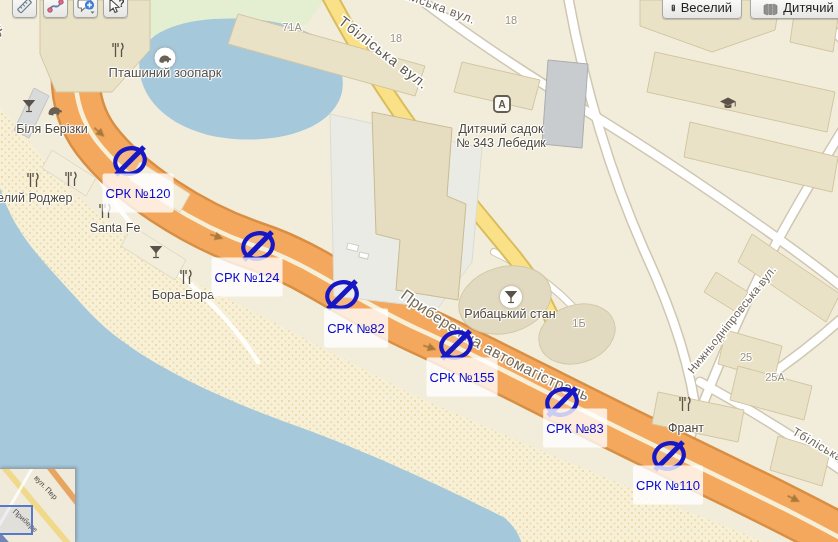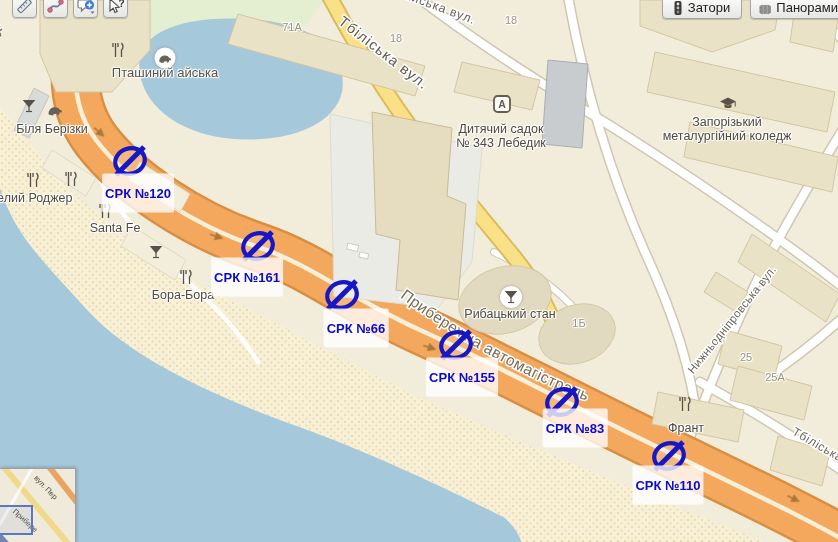--- a/index.html
+++ b/index.html
@@ -32,21 +32,21 @@
   .corner-street{
     position:absolute; left:-3px; top:10px; transform:rotate(57deg);
     transform-origin:left top; font-size:15px; color:#6B6458; white-space:nowrap;
   }
 
   
   .marker{ position:absolute; width:0; height:0; }
   .marker-icon{ position:absolute; left:-20px; top:-18px; }
   .marker-label{
     position:absolute; transform:translate(-50%,-50%); white-space:nowrap;
-    font-weight:bold; font-size:13px; color:#0A0ACF;
+    font-weight:normal; font-size:13px; color:#0A0ACF;
     background:rgba(255,255,255,0.78); padding:12px 3px; border-radius:2px;
   }
 
   
   .poi-ic{ position:absolute; transform:translate(-50%,-50%); }
   .ic-circle{ position:absolute; transform:translate(-50%,-50%);
     background:#fff; border-radius:50%; box-shadow:0 0 3px rgba(120,110,90,.55);
     display:flex; align-items:center; justify-content:center; }
 
   
@@ -235,21 +235,21 @@
           <path d="M12.5,2 c1.8,2.4 1.8,5.2 0,7 v7"></path>
         </g>
       </svg>
   </div>
 
   <div class="ic-circle" style="left:165px;top:58px;width:21px;height:21px">
     <svg width="15" height="12" viewBox="0 0 17 13">
         <path fill="#6A6156" d="M2,10 C2,5 5.5,3.2 8.5,3.2 c2.6,0 4.2,1.2 4.8,2.6 l2.3,0.9 -0.7,2 -1.7,-0.6 c0.2,1.9 -0.8,3 -2.2,3.3 l-0.4,-1.7 -3.4,0.2 -0.4,1.6 C4.3,11.3 2.6,11 2,10 Z"></path>
       </svg>
   </div>
-  <div class="poi-label halo" style="left:165px;top:73px;font-size:13px;color:#56514A">Пташиний айська</div>
+  <div class="poi-label halo" style="left:165px;top:73px;font-size:13px;color:#56514A">Пташиний зоопарк</div>
 
   <div class="poi-ic" style="left:29px;top:108px">
     <svg width="14" height="16" viewBox="0 0 14 16">
         <g stroke="#5A5248" stroke-width="1.2" fill="#5A5248">
       <path d="M2,2.5 h10 l-5,6 z"></path>
           <line x1="7" y1="8.5" x2="7" y2="13"></line>
           <line x1="4" y1="13.5" x2="10" y2="13.5"></line>
         </g>
       </svg>
   </div>
@@ -341,47 +341,43 @@
 
   <div class="poi-ic" style="left:728px;top:106px">
     <svg width="18" height="15" viewBox="0 0 18 15">
         <g fill="#5A5248">
       <polygon points="9,1 17,5 9,9 1,5"></polygon>
           <path d="M5.5,7.5 v3 c0,1.4 7,1.4 7,0 v-3 l-3.5,1.7 z"></path>
       <line x1="16.2" y1="5.4" x2="16.2" y2="10" stroke="#5A5248" stroke-width="1"></line>
         </g>
       </svg>
   </div>
-  <div class="poi-label halo" style="left:727px;top:129px">
-    <div>Запорізький</div>
-    <div>металургійний коледж</div>
-  </div>
 
   <div class="marker" style="left:130px;top:161px">
     <svg class="marker-icon" width="40" height="36" viewBox="0 0 40 36">
       <ellipse cx="20" cy="18" rx="15" ry="12.5" transform="rotate(-18 20 18)" fill="rgba(240,244,255,0.22)" stroke="#1718C4" stroke-width="4.2"></ellipse>
       <line x1="6" y1="32" x2="34" y2="4" stroke="#1718C4" stroke-width="5.2"></line>
     </svg>
     <div class="marker-label" style="left:8px;top:32px">СРК №120</div>
   </div>
 
   <div class="marker" style="left:258px;top:246px">
     <svg class="marker-icon" width="40" height="36" viewBox="0 0 40 36">
       <ellipse cx="20" cy="18" rx="15" ry="12.5" transform="rotate(-18 20 18)" fill="rgba(240,244,255,0.22)" stroke="#1718C4" stroke-width="4.2"></ellipse>
       <line x1="6" y1="32" x2="34" y2="4" stroke="#1718C4" stroke-width="5.2"></line>
     </svg>
-    <div class="marker-label" style="left:-11px;top:31px">СРК №161</div>
+    <div class="marker-label" style="left:-11px;top:31px">СРК №124</div>
   </div>
 
   <div class="marker" style="left:342px;top:295px">
     <svg class="marker-icon" width="40" height="36" viewBox="0 0 40 36">
       <ellipse cx="20" cy="18" rx="15" ry="12.5" transform="rotate(-18 20 18)" fill="rgba(240,244,255,0.22)" stroke="#1718C4" stroke-width="4.2"></ellipse>
       <line x1="6" y1="32" x2="34" y2="4" stroke="#1718C4" stroke-width="5.2"></line>
     </svg>
-    <div class="marker-label" style="left:14px;top:33px">СРК №66</div>
+    <div class="marker-label" style="left:14px;top:33px">СРК №82</div>
   </div>
 
   <div class="marker" style="left:456px;top:345px">
     <svg class="marker-icon" width="40" height="36" viewBox="0 0 40 36">
       <ellipse cx="20" cy="18" rx="15" ry="12.5" transform="rotate(-18 20 18)" fill="rgba(240,244,255,0.22)" stroke="#1718C4" stroke-width="4.2"></ellipse>
       <line x1="6" y1="32" x2="34" y2="4" stroke="#1718C4" stroke-width="5.2"></line>
     </svg>
     <div class="marker-label" style="left:6px;top:32px">СРК №155</div>
   </div>
 
@@ -433,31 +429,31 @@
     </svg>
   </div>
 
   <div class="btn cmd-btn" style="left:662px;width:80px">
     <svg width="10" height="16" viewBox="0 0 10 16">
       <rect x="1.5" y="1" width="7" height="14" rx="2" fill="#3A3A3A"></rect>
       <circle cx="5" cy="4" r="1.4" fill="#E8E8E8"></circle>
         <circle cx="5" cy="8" r="1.4" fill="#BFBFBF"></circle>
         <circle cx="5" cy="12" r="1.4" fill="#8F8F8F"></circle>
     </svg>
-    <span class="lbl">Затори</span>
+    <span class="lbl">Веселий</span>
   </div>
   <div class="btn cmd-btn" style="left:750px;width:98px;border-top-right-radius:0;border-bottom-right-radius:0">
     <svg width="15" height="13" viewBox="0 0 15 13">
       <g fill="#8F8F8D" stroke="#6F6F6D" stroke-width=".6">
         <polygon points="1,2.5 4.5,1 4.5,12 1,10.5"></polygon>
         <rect x="5.8" y="1.4" width="3.4" height="10.2"></rect>
         <polygon points="14,2.5 10.5,1 10.5,12 14,10.5"></polygon>
       </g>
     </svg>
-    <span class="lbl">Панорами</span>
+    <span class="lbl">Дитячий</span>
   </div>
 
   <div class="minimap">
     <div class="mm-strip" style="left:-16px;top:24px;width:20px;height:95px;background:#7286B5;transform:rotate(-42deg)"></div>
     <div class="mm-strip" style="left:58px;top:-18px;width:6px;height:62px;background:#E8A55F;transform:rotate(-38deg)"></div>
     <div class="mm-strip" style="left:36px;top:-20px;width:6px;height:120px;background:#F0D98B;transform:rotate(-40deg)"></div>
     <div class="mm-strip" style="left:10px;top:-10px;width:3px;height:90px;background:#FFFFFF;transform:rotate(30deg);opacity:.8"></div>
     <div class="mm-label" style="left:31px;top:14px;transform:rotate(46deg)">вул. Пер</div>
     <div class="mm-label" style="left:10px;top:47px;transform:rotate(42deg)">Прибере</div>
     <div class="mm-view"></div>

